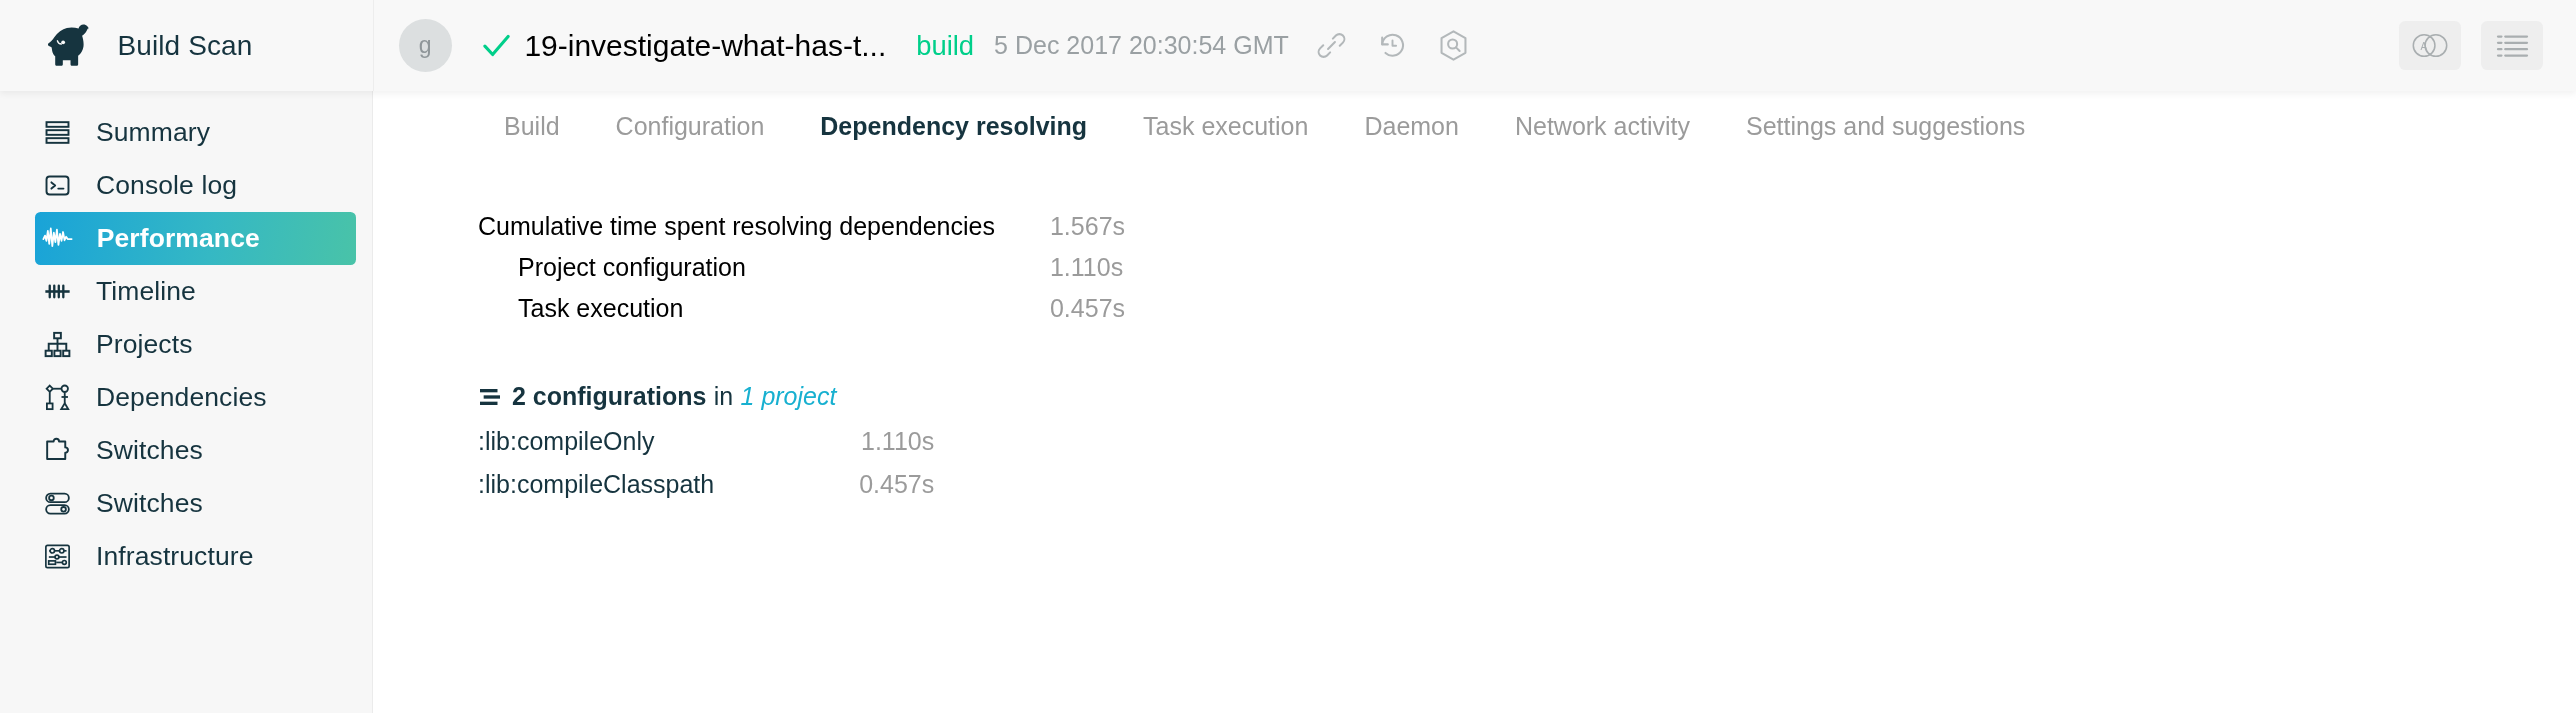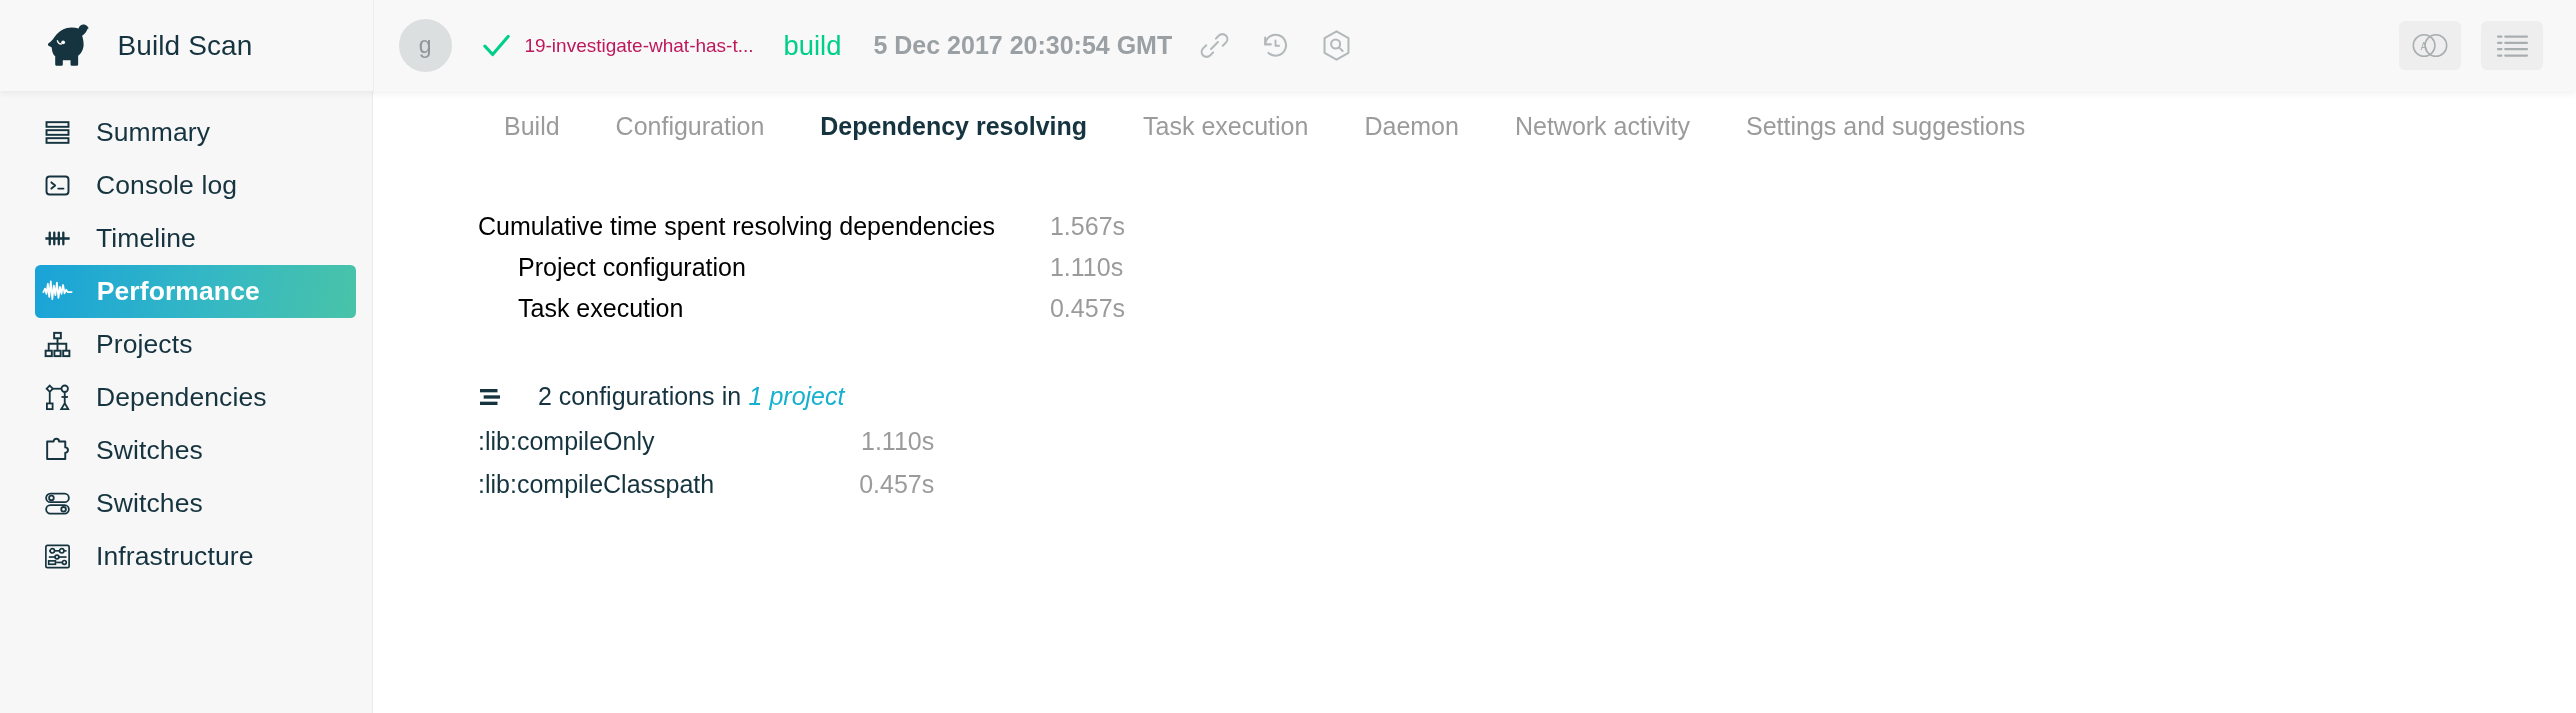--- a/index.html
+++ b/index.html
@@ -92,40 +92,39 @@
   .status-check {
     margin-left: 29px;
     width: 31px;
     height: 31px;
     flex: 0 0 auto;
     display: block;
   }
 
   .scan-title {
     margin-left: 12.8px;
-    font-size: 19px;
-    color: #be185d;
+    font-size: 30px;
+    color: #000000;
     white-space: nowrap;
     cursor: pointer;
   }
 
   .scan-task {
     margin-left: 30px;
     font-size: 27.4px;
     color: #00cf8a;
     white-space: nowrap;
     cursor: pointer;
   }
 
   .scan-time {
-    margin-left: 32px;
+    margin-left: 20px;
     font-size: 25px;
     color: #9aa0a3;
     white-space: nowrap;
-    font-weight: bold;
   }
 
   .header-icon-btn {
     margin-left: 24px;
     width: 37px; height: 37px;
     flex: 0 0 auto;
     display: flex;
     align-items: center;
     justify-content: center;
     cursor: pointer;
@@ -259,21 +258,21 @@
     margin-bottom: 9.1px;
     font-size: 25px;
     white-space: nowrap;
   }
   .lines-icon {
     width: 24px; height: 20px;
     margin-right: 10px;
     flex: 0 0 auto;
     display: block;
   }
-  .sec-count { font-weight: normal; color: #16343f; margin-left: 26px; }
+  .sec-count { font-weight: bold; color: #16343f; }
   .sec-in { color: #16343f; margin: 0 7.3px; }
   .sec-link { color: #18b0d0; cursor: pointer; font-style: italic; }
 
   .table2 { border-collapse: collapse; }
   .table2 td {
     padding: 0;
     font-size: 25px;
     line-height: 43px;
     vertical-align: top;
   }
@@ -386,42 +385,42 @@
       <span class="nav-icon">
         <svg width="31" height="31" viewBox="0 0 24 24">
           <rect x="3.5" y="5" width="17" height="14" rx="2.4" fill="none" stroke="#16343f" stroke-width="1.5"></rect>
           <path d="M7.3 9.6 L10.2 12 L7.3 14.4" fill="none" stroke="#16343f" stroke-width="1.5" stroke-linecap="round" stroke-linejoin="round"></path>
           <path d="M12.6 14.4 L16.6 14.4" fill="none" stroke="#16343f" stroke-width="1.5" stroke-linecap="round"></path>
         </svg>
       </span>
       <span class="nav-label">Console log</span>
     </div>
 
+    <div class="nav-item active">
+      <span class="nav-icon">
+        <svg width="33" height="33" viewBox="0 0 28 24">
+          <path d="M2 12.5 L3.4 9.5 L4.6 14 L5.8 5.5 L7 16.5 L8.3 3.5 L9.6 18.5 L10.9 7 L12.2 15 L13.5 4.5 L14.8 17.5 L16.1 8 L17.4 14 L18.7 6.5 L20 13.5 L21.3 10.5 L22.6 12.5 L26 12.5" fill="none" stroke="#ffffff" stroke-width="1.5" stroke-linejoin="round" stroke-linecap="round"></path>
+        </svg>
+      </span>
+      <span class="nav-label">Performance</span>
+    </div>
+
     <div class="nav-item">
       <span class="nav-icon">
         <svg width="31" height="31" viewBox="0 0 24 24">
           <path d="M2.6 12 L21.4 12" fill="none" stroke="#16343f" stroke-width="2"></path>
           <g stroke="#16343f" stroke-width="1.8" stroke-linecap="round">
             <path d="M6 7.5 L6 16.5"></path>
               <path d="M9.5 7.5 L9.5 16.5"></path>
             <path d="M13 7.5 L13 16.5"></path>
               <path d="M16.5 7.5 L16.5 16.5"></path>
           </g>
         </svg>
       </span>
       <span class="nav-label">Timeline</span>
-    </div>
-
-    <div class="nav-item active">
-      <span class="nav-icon">
-        <svg width="33" height="33" viewBox="0 0 28 24">
-          <path d="M2 12.5 L3.4 9.5 L4.6 14 L5.8 5.5 L7 16.5 L8.3 3.5 L9.6 18.5 L10.9 7 L12.2 15 L13.5 4.5 L14.8 17.5 L16.1 8 L17.4 14 L18.7 6.5 L20 13.5 L21.3 10.5 L22.6 12.5 L26 12.5" fill="none" stroke="#ffffff" stroke-width="1.5" stroke-linejoin="round" stroke-linecap="round"></path>
-        </svg>
-      </span>
-      <span class="nav-label">Performance</span>
     </div>
 
     <div class="nav-item">
       <span class="nav-icon">
         <svg width="31" height="31" viewBox="0 0 24 24">
           <g fill="none" stroke="#16343f" stroke-width="1.5">
             <rect x="9.4" y="3" width="5.2" height="4.2"></rect>
             <rect x="2.8" y="16.8" width="4.8" height="4.2"></rect>
             <rect x="9.6" y="16.8" width="4.8" height="4.2"></rect>
             <rect x="16.4" y="16.8" width="4.8" height="4.2"></rect>

